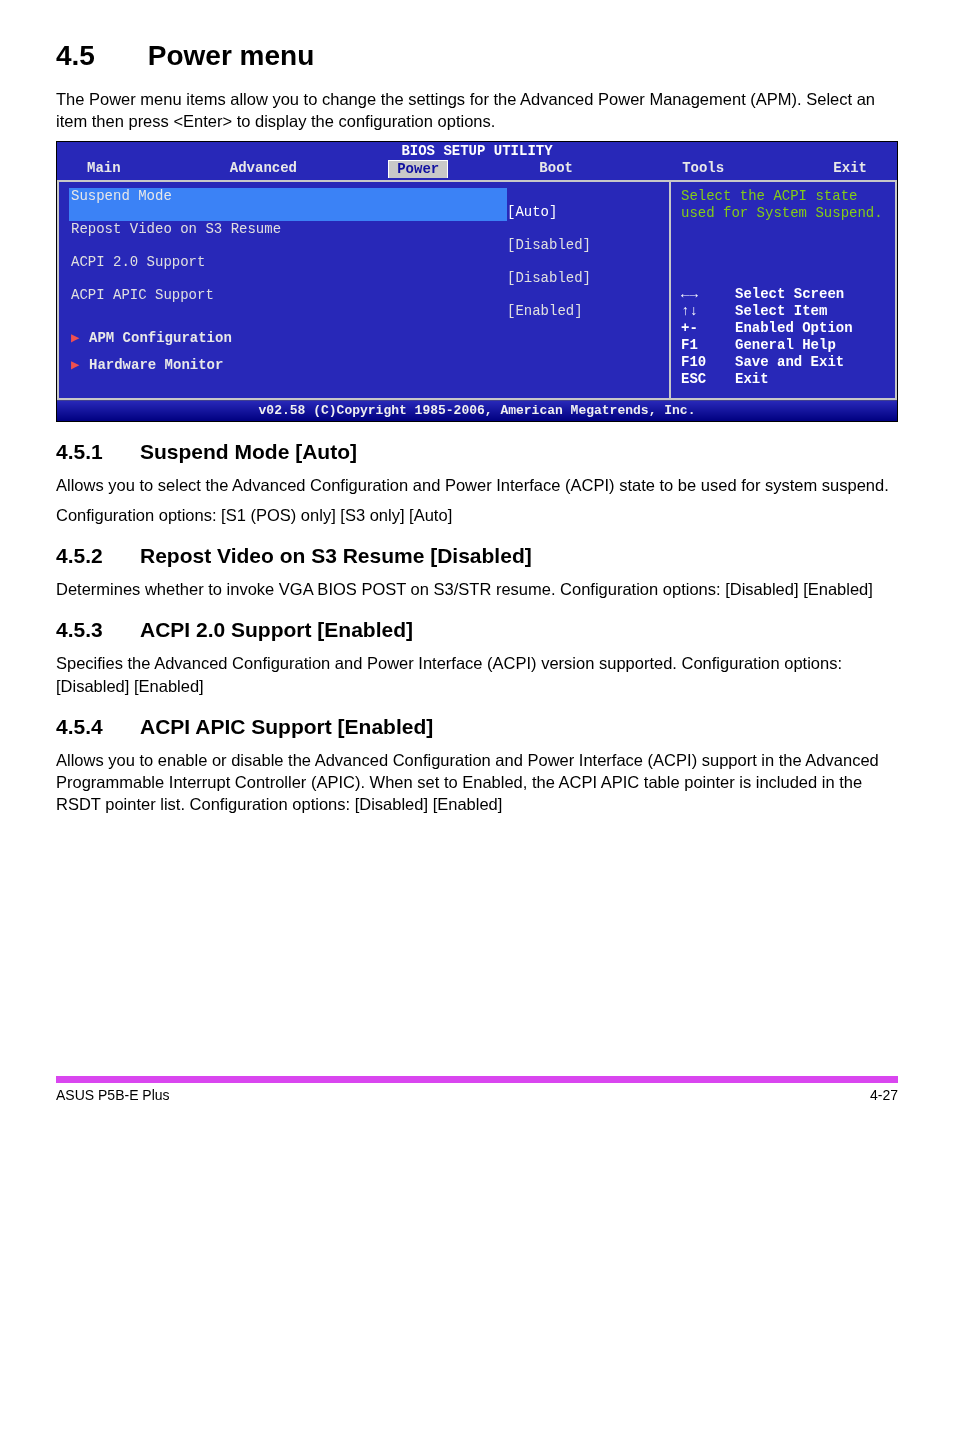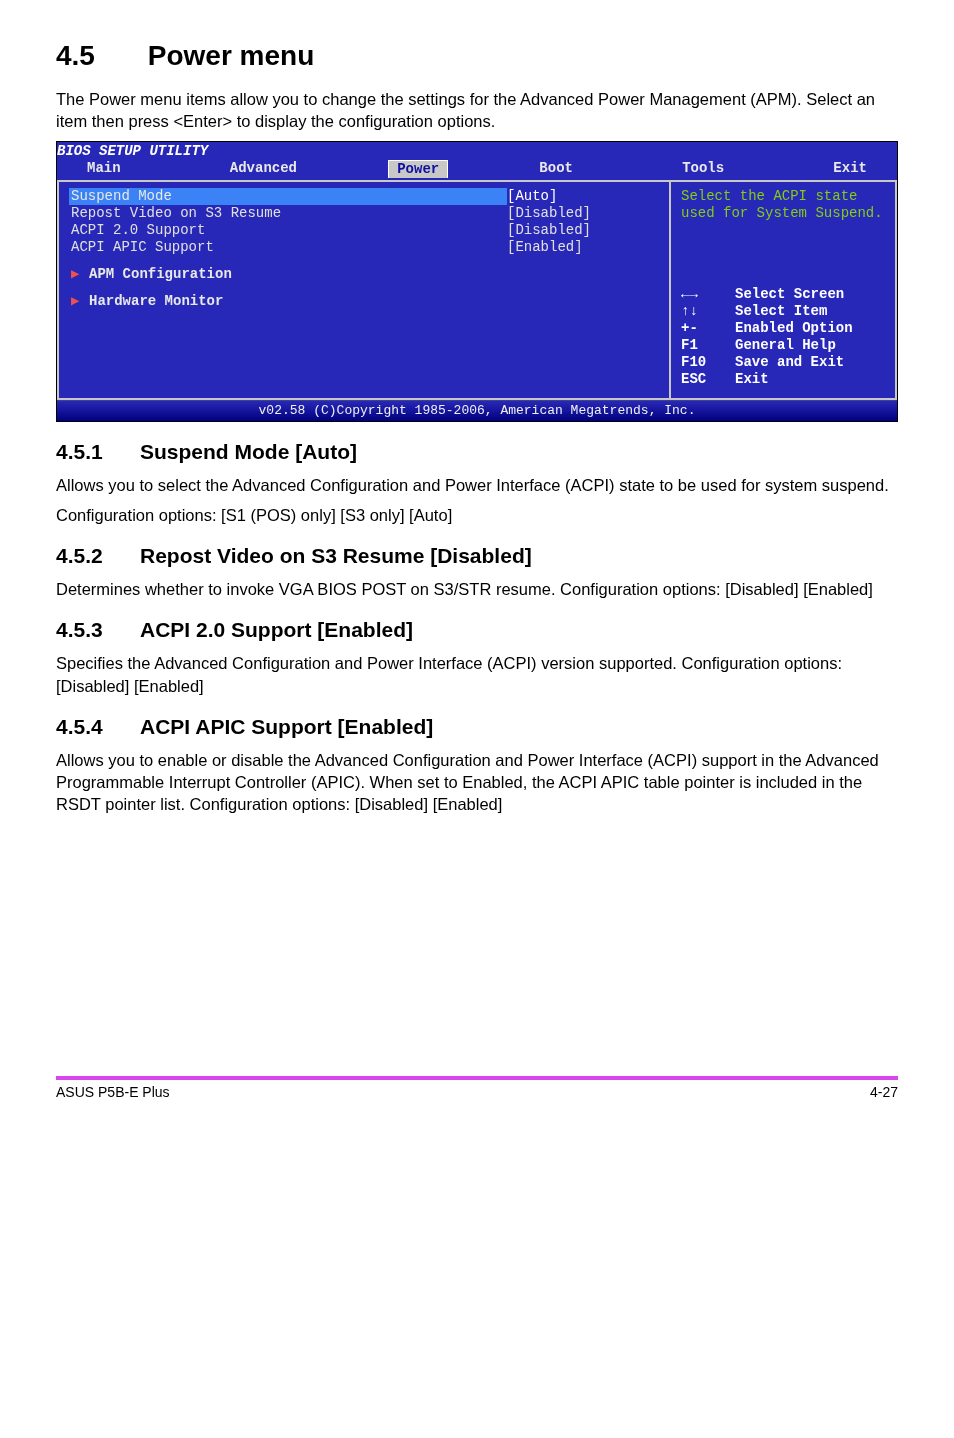--- a/index.html
+++ b/index.html
@@ -49,23 +49,22 @@
       font-size: 14px;
       line-height: 1.22;
       background: #a8a8a8;
       margin-top: 4px;
       margin-bottom: 6px;
     }
     .bios-title {
       background: #2828b8;
       color: #fff;
       font-weight: bold;
-      text-align: left;
+      text-align: center;
       padding: 1px 0 0 0;
-      font-style: italic;
     }
     .bios-tabs {
       background: #2828b8;
       padding: 0 12px 2px 12px;
       display: flex;
       gap: 0;
       font-weight: bold;
       color: #e8e8e8;
       justify-content: space-between;
     }
@@ -94,21 +93,21 @@
       width: 228px;
       background: #2828b8;
       border: 2px solid #c8c8c8;
       padding: 6px 8px 8px 10px;
       color: #f0f0f0;
     }
     .bios-left .row {
       display: flex;
     }
     .bios-left .row .label { flex: 1; }
-    .bios-left .row .val { width: 150px; color: #e0e0e0; }
+    .bios-left .row .val { width: 150px; color: #e0e0e0; margin-top: 16px; }
     .bios-left .row.selected .label {
       background: #3b82f6;
       color: #e8e8e8;
       padding: 0 2px;
       margin-left: -2px;
     }
     .bios-left .row.selected .val {
       color: #fff;
     }
     .sub {
@@ -134,31 +133,31 @@
       margin-top: 4px;
     }
     .nav-grid div { display: flex; }
     .nav-grid .key { width: 54px; color: #fff; }
     .nav-grid .desc { color: #fff; }
     .arrows-lr { color: #fff; }
     .arrows-ud { color: #f05050; }
     .bios-footer {
       background: linear-gradient(#2828b8 0%, #000080 100%);
       color: #f0f0f0;
-      font-weight: normal;
+      font-weight: bold;
       text-align: center;
       padding: 2px 0;
       font-size: 13px;
       border-top: 1px solid #404090;
       font-family: "Courier New", monospace;
     }
     .page-footer {
       position: relative;
       margin-top: 260px;
-      border-top: 4px solid #d946ef;
+      border-top: 7px solid #d946ef;
       padding-top: 4px;
       display: flex;
       justify-content: space-between;
       font-size: 14px;
     }
   </style>
 </head>
 <body>
 
 <h1>

